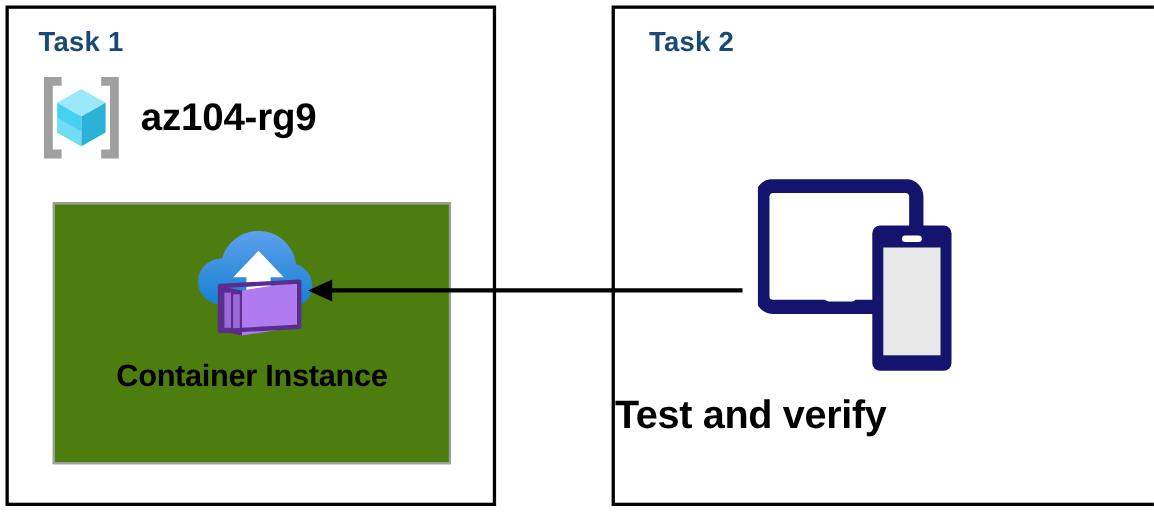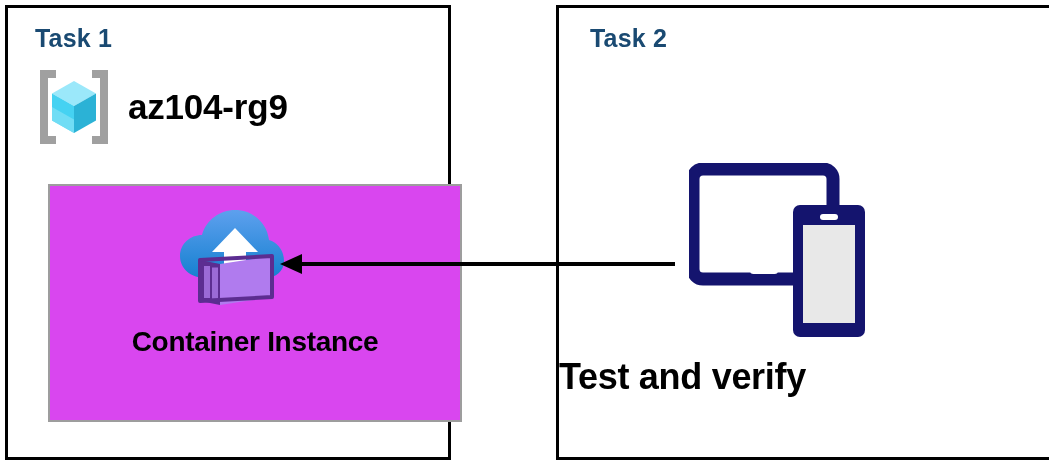--- a/index.html
+++ b/index.html
@@ -69,23 +69,23 @@
     color: #000000;
     white-space: nowrap;
     letter-spacing: -0.2px;
   }
 
   
   #container-box {
     position: absolute;
     left: 40px;
     top: 176px;
-    width: 414px;
+    width: 362px;
     height: 238px;
-    background: #d946ef;
+    background: #4d7c0f;
     border: 2px solid #9D9D9D;
     box-sizing: border-box;
   }
   #aci-icon {
     position: absolute;
     left: 126px;
     top: 18px;
     width: 110px;
     height: 105px;
     display: block;

